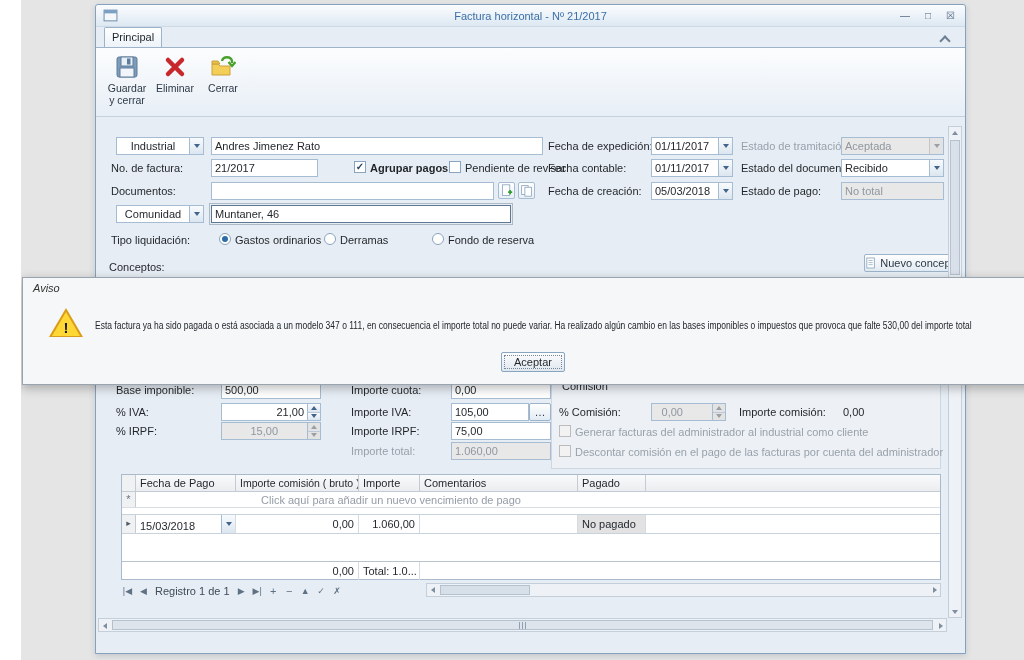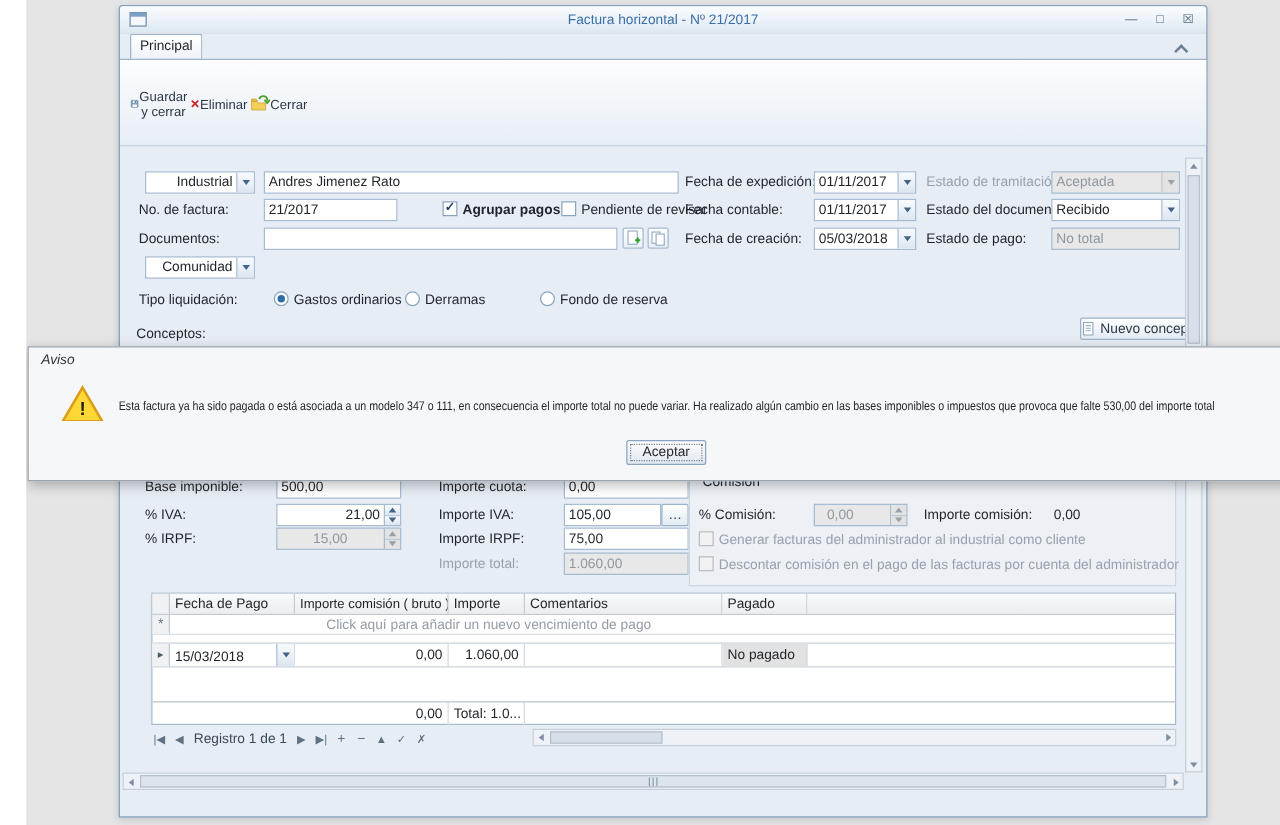--- a/index.html
+++ b/index.html
@@ -14,31 +14,31 @@
   .appicon{position:absolute;left:7px;top:3px;width:15px;height:15px;}
   .wtitle{position:absolute;left:0;top:5px;width:100%;text-align:center;color:#3b6fa8;}
   .wctrls{position:absolute;right:10px;top:4px;display:flex;gap:15px;color:#54master;color:#546a80;font-size:10px;line-height:13px;}
   .tab{position:absolute;left:8px;top:22px;width:58px;height:20px;background:linear-gradient(#ffffff,#edf3f9);
        border:1px solid #9cb3ca;border-bottom:none;border-radius:2px 2px 0 0;text-align:center;line-height:18px;}
   .collapse-btn{position:absolute;right:12px;top:27px;width:16px;height:14px;}
   .collapse-btn::after{content:"";position:absolute;left:4px;top:5px;width:6px;height:6px;
        border-left:2px solid #6d7f92;border-top:2px solid #6d7f92;transform:rotate(45deg);}
   .ribbon{position:absolute;left:0;top:42px;width:100%;height:70px;
        background:linear-gradient(#fcfdfe,#e7eef6);border-top:1px solid #9cb3ca;border-bottom:1px solid #c2d1e0;}
-  .rbtn{position:absolute;top:4px;width:46px;height:62px;display:flex;flex-direction:row;align-items:center;
+  .rbtn{position:absolute;top:4px;width:46px;height:62px;display:flex;flex-direction:column;align-items:center;
        padding-top:2px;font-size:10.5px;line-height:12px;text-align:center;color:#2c3845;border-radius:2px;}
   .rbtn svg{width:26px;height:26px;margin-bottom:2px;}
 
   
   .lbl{position:absolute;white-space:nowrap;line-height:12px;}
   .dim{color:#98a1aa;}
   .fld{position:absolute;height:18px;background:#fff;border:1px solid #a6bcd2;display:flex;align-items:stretch;overflow:hidden;}
   .fld .val{flex:1;padding:2px 3px 0;white-space:nowrap;overflow:hidden;}
   .fld .val.r{text-align:right;}
-  .fld .val.c{text-align:right;}
+  .fld .val.c{text-align:center;}
   .fld.dis{background:#e8e8e8;gap:26px;}
   .fld.dis .val{color:#8f979f;}
   .fld.focus{border-color:#5f7891;outline:1px solid #aeb9c6;outline-offset:1px;}
   .dd{width:14px;border-left:1px solid #a6bcd2;background:linear-gradient(#f8fbfd,#dce6f0);
       display:flex;align-items:center;justify-content:center;}
   .dd::after{content:"";border-left:3px solid transparent;border-right:3px solid transparent;border-top:4px solid #42638a;}
   .fld.dis .dd{background:#e3e3e3;border-left-color:#c6c6c6;}
   .fld.dis .dd::after{border-top-color:#9aa0a6;}
   .spin{width:13px;border-left:1px solid #a6bcd2;display:flex;flex-direction:column;}
   .spin i{flex:1;background:linear-gradient(#f8fbfd,#dce6f0);display:flex;align-items:center;justify-content:center;}
@@ -222,20 +222,23 @@
     </div>
     <div class="lbl" style="left:645px;top:180px">Estado de pago:</div>
     <div class="fld dis" style="left:745px;top:177px;width:103px">
       <span class="val">No total</span>
     </div>
 
     <div class="fld" style="left:20px;top:200px;width:88px">
       <span class="val c">Comunidad</span>
       <span class="dd"></span>
     </div>
+    <div class="fld focus" style="left:115px;top:200px;width:300px">
+      <span class="val">Muntaner, 46</span>
+    </div>
 
     <div class="lbl" style="left:15px;top:229px">Tipo liquidación:</div>
     <span class="radio sel" style="left:123px;top:228px"></span>
     <div class="lbl" style="left:139px;top:229px">Gastos ordinarios</div>
     <span class="radio" style="left:228px;top:228px"></span>
     <div class="lbl" style="left:244px;top:229px">Derramas</div>
     <span class="radio" style="left:336px;top:228px"></span>
     <div class="lbl" style="left:352px;top:229px">Fondo de reserva</div>
 
     <div class="lbl" style="left:13px;top:256px">Conceptos:</div>

